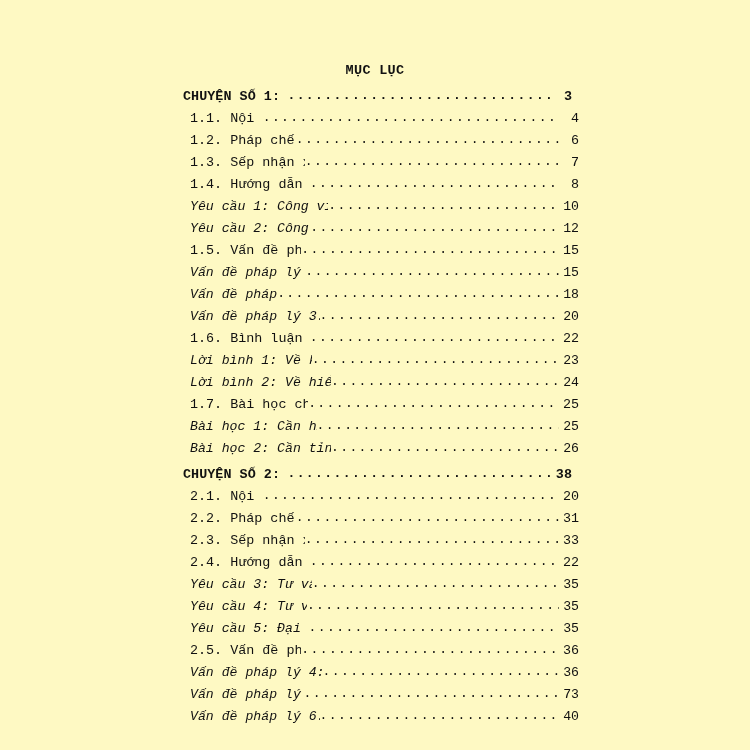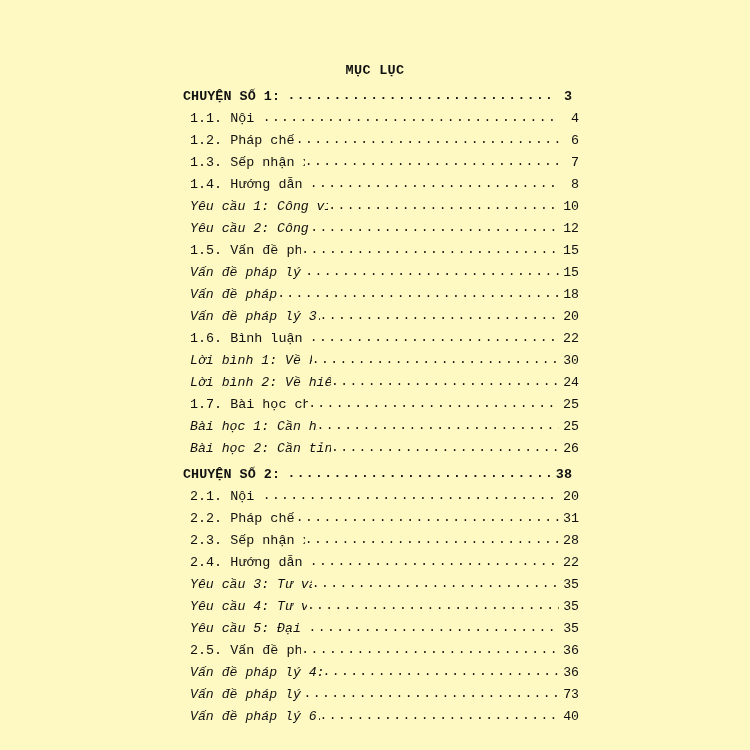--- a/index.html
+++ b/index.html
@@ -166,21 +166,21 @@
         <span class="pageno">20</span>
       </div>
       <div class="toc-row lvl-section">
         <span class="label">1.6. Bình luận về nghiệp vụ pháp chế doanh nghiệp</span>
         <span class="leader">.........................................................................................</span>
         <span class="pageno">22</span>
       </div>
       <div class="toc-row lvl-sub">
         <span class="label">Lời bình 1: Về kỹ năng tiếp nhận nội dung công việc</span>
         <span class="leader">.........................................................................................</span>
-        <span class="pageno">30</span>
+        <span class="pageno">23</span>
       </div>
       <div class="toc-row lvl-sub">
         <span class="label">Lời bình 2: Về hiểu biết công việc liên quan đến quản lý công ty</span>
         <span class="leader">.........................................................................................</span>
         <span class="pageno">24</span>
       </div>
       <div class="toc-row lvl-section">
         <span class="label">1.7. Bài học cho người làm pháp chế doanh nghiệp</span>
         <span class="leader">.........................................................................................</span>
         <span class="pageno">25</span>
@@ -206,21 +206,21 @@
         <span class="pageno">20</span>
       </div>
       <div class="toc-row lvl-section">
         <span class="label">2.2. Pháp chế trong câu chuyện đã làm gì?</span>
         <span class="leader">.........................................................................................</span>
         <span class="pageno">31</span>
       </div>
       <div class="toc-row lvl-section">
         <span class="label">2.3. Sếp nhận xét gì về việc làm của pháp chế?</span>
         <span class="leader">.........................................................................................</span>
-        <span class="pageno">28</span>
+        <span class="pageno">33</span>
       </div>
       <div class="toc-row lvl-section">
         <span class="label">2.4. Hướng dẫn bạn đọc xác định yêu cầu công việc</span>
         <span class="leader">.........................................................................................</span>
         <span class="pageno">22</span>
       </div>
       <div class="toc-row lvl-sub">
         <span class="label">Yêu cầu 3: Tư vấn về phương án giải quyết công việc</span>
         <span class="leader">.........................................................................................</span>
         <span class="pageno">35</span>

